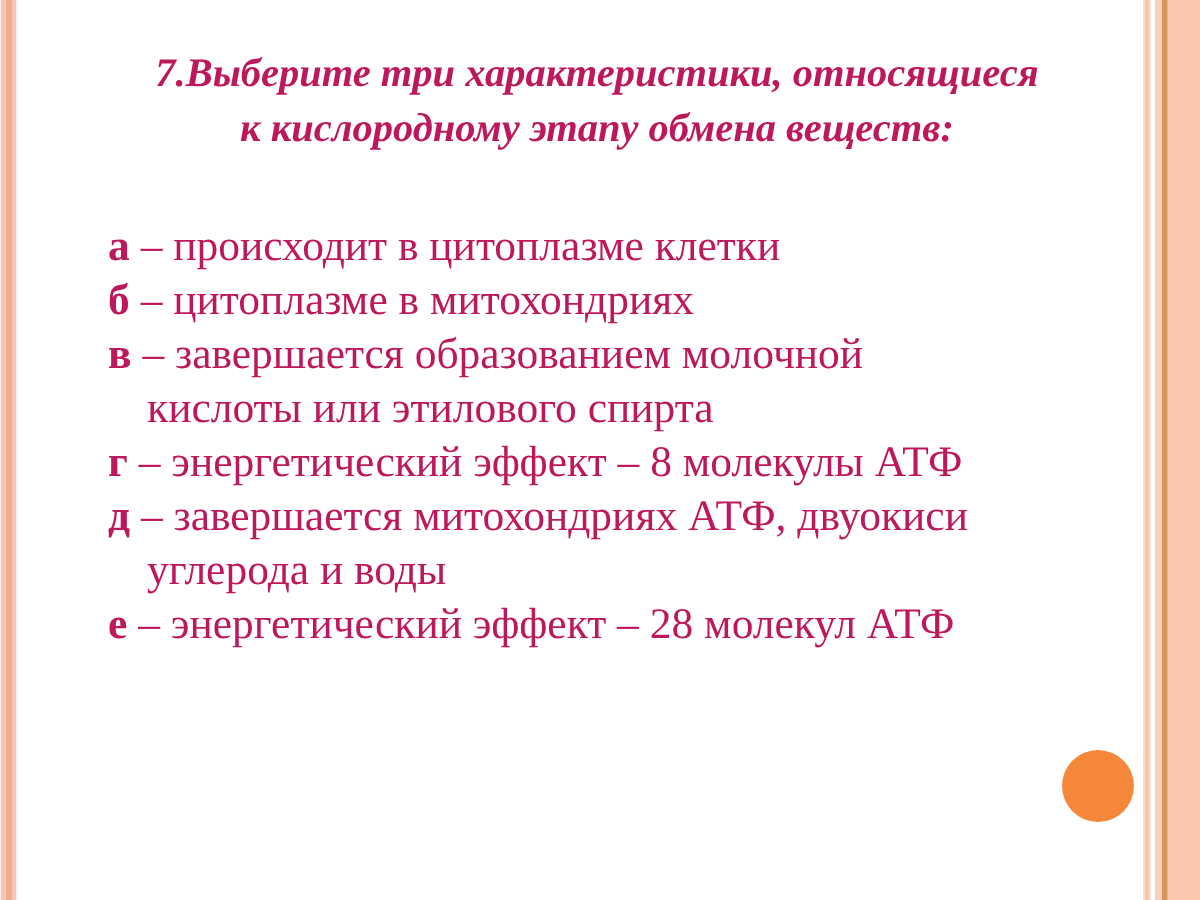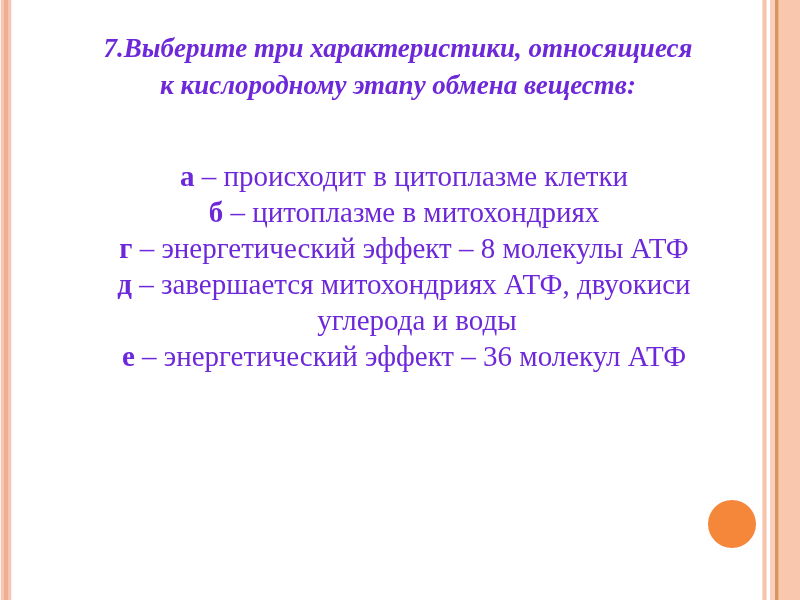--- a/index.html
+++ b/index.html
@@ -7,21 +7,21 @@
     padding: 0;
     background: #ffffff;
   }
   .slide {
     position: relative;
     width: 800px;
     height: 600px;
     background: #ffffff;
     overflow: hidden;
     font-family: "Liberation Serif", serif;
-    color: #6d28d9;
+    color: #be185d;
   }
   
   .left-border {
     position: absolute;
     left: 0; top: 0; bottom: 0;
     width: 12px;
     background: linear-gradient(to right,
       #fdf1ec 0px, #fdf1ec 1px,
       #f7c6b2 1px, #f7c6b2 4px,
       #efad93 4px, #efad93 8px,
@@ -64,25 +64,24 @@
   .title {
     font-size: 27px;
     line-height: 37px;
     font-weight: bold;
     font-style: italic;
     text-align: center;
     white-space: pre-line;
     margin: 0 20px;
   }
   .items {
-    margin-top: 54px;
+    margin-top: 42px;
     padding-left: 12px;
     font-size: 29px;
     line-height: 36px;
-    text-align: center;
   }
   .item {
     padding-left: 26px;
     text-indent: -26px;
     white-space: pre-line;
   }
   .item b { font-weight: bold; }
 </style>
 </head>
 <body>
@@ -93,19 +92,21 @@
   <div class="right-band"></div>
   <div class="accent-circle" style="background-color: rgb(245, 135, 59);"></div>
 
   <div class="content">
     <div class="title">7.Выберите три характеристики, относящиеся
 к кислородному этапу обмена веществ:</div>
 
     <div class="items">
       <div class="item"><b>а</b><span> – происходит в цитоплазме клетки</span></div>
       <div class="item"><b>б</b><span> – цитоплазме в митохондриях</span></div>
+      <div class="item"><b>в</b><span> – завершается образованием молочной
+кислоты или этилового спирта</span></div>
       <div class="item"><b>г</b><span> – энергетический эффект – 8 молекулы АТФ</span></div>
       <div class="item"><b>д</b><span> – завершается митохондриях АТФ, двуокиси
 углерода и воды</span></div>
-      <div class="item"><b>е</b><span> – энергетический эффект – 36 молекул АТФ</span></div>
+      <div class="item"><b>е</b><span> – энергетический эффект – 28 молекул АТФ</span></div>
     </div>
   </div>
 </div>
 
 </body></html>

